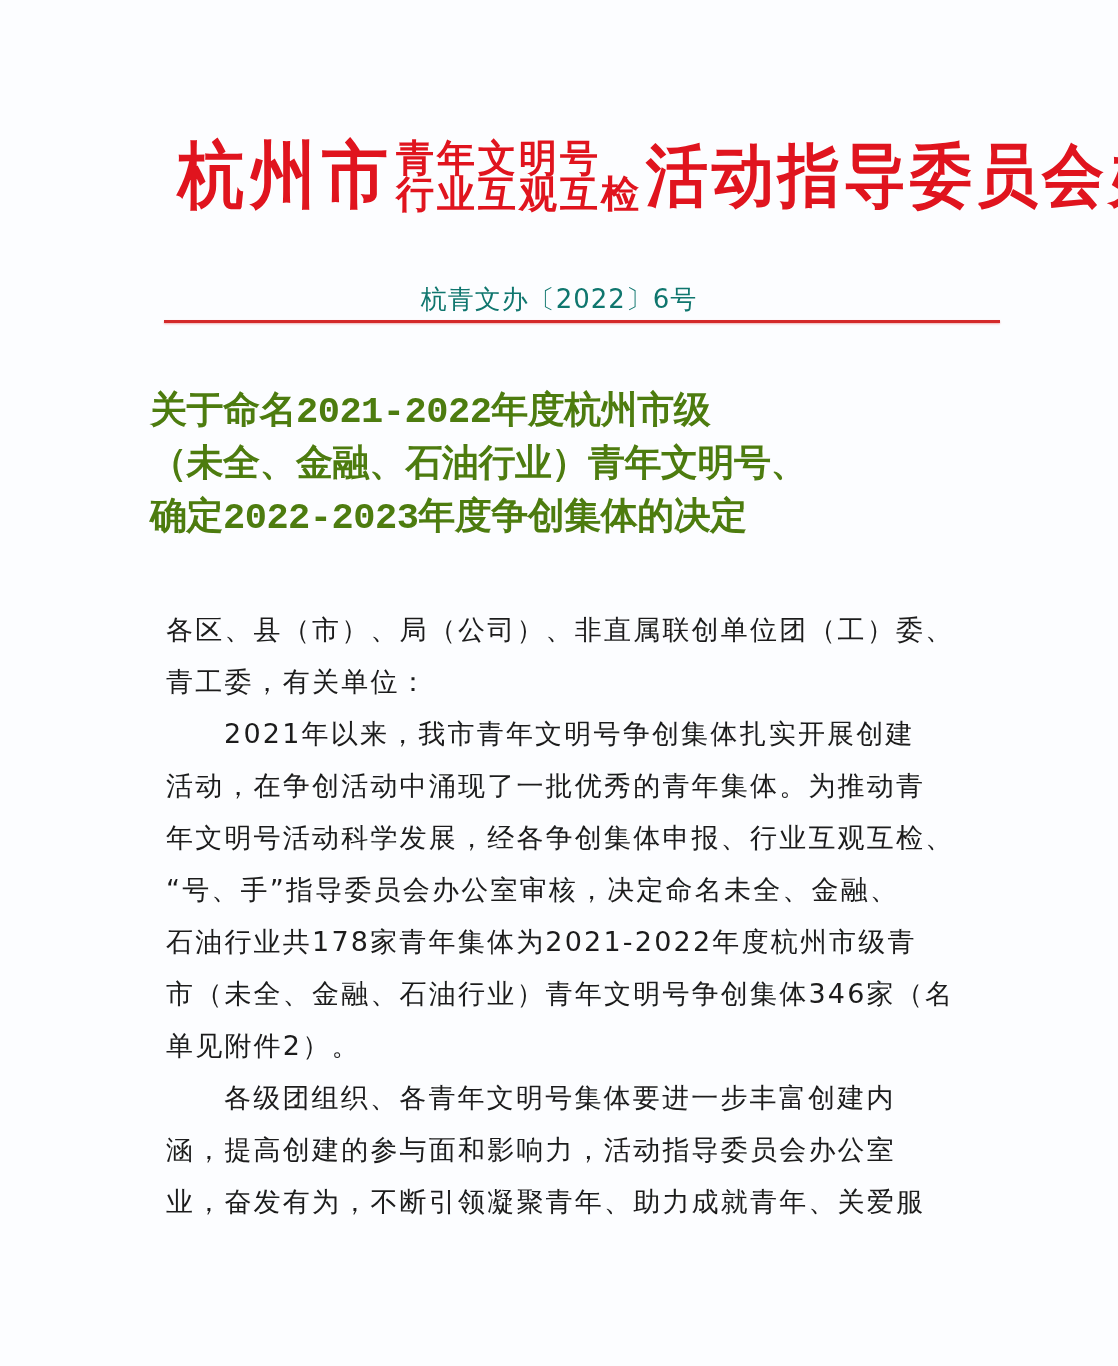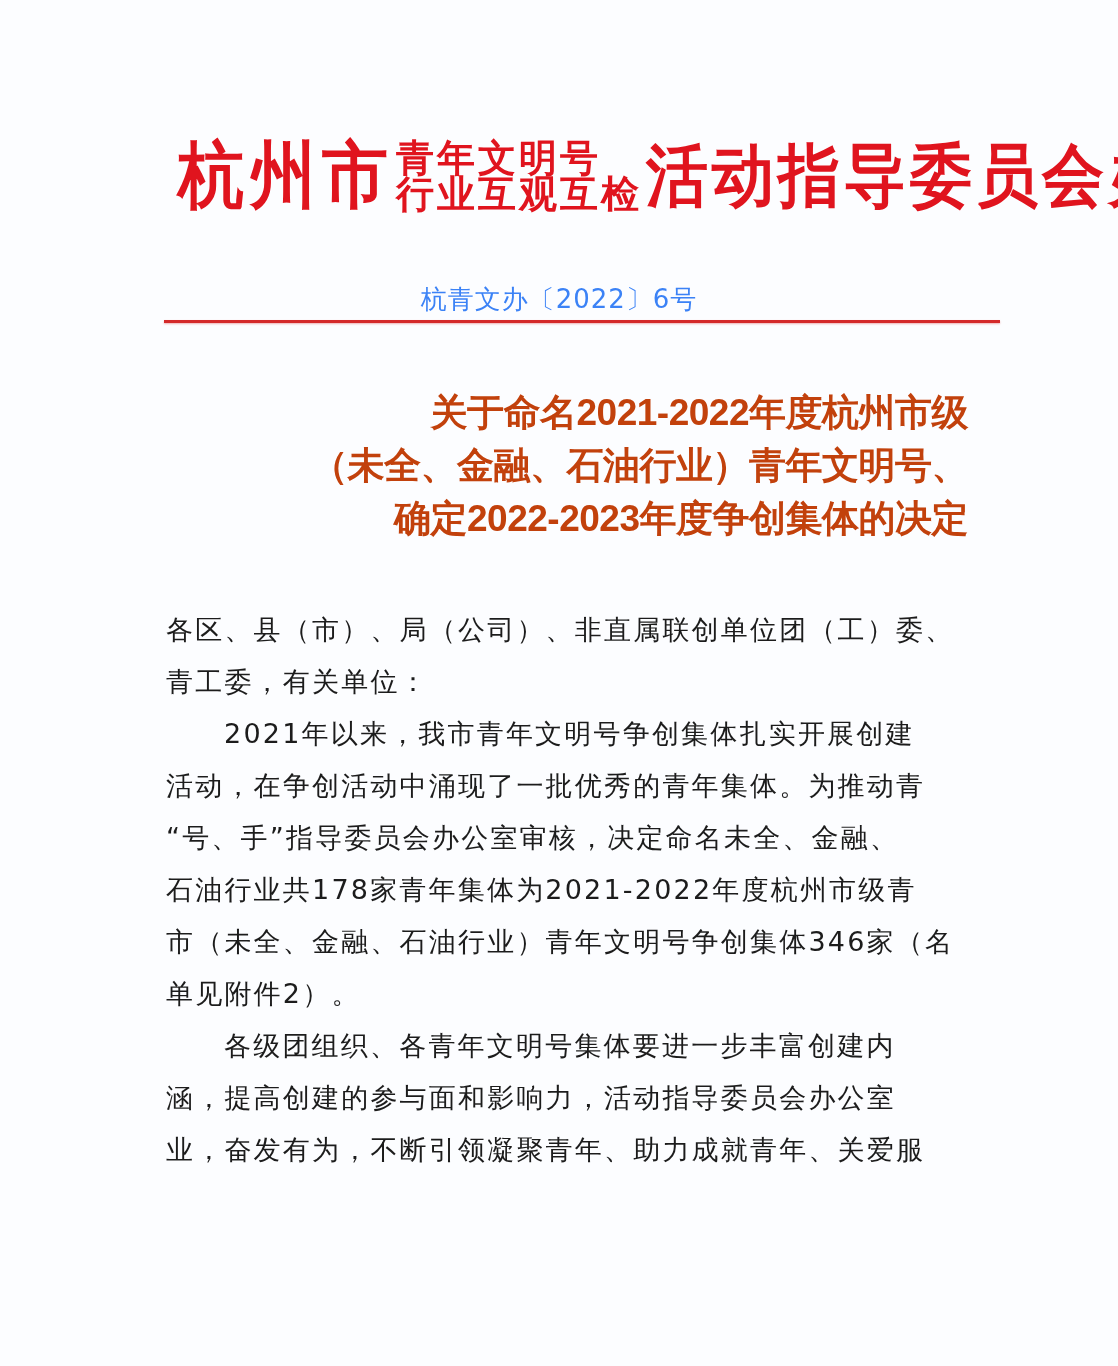--- a/index.html
+++ b/index.html
@@ -62,45 +62,45 @@
       transform: scaleY(1.1);
     }
     
     .doc-number {
       position: absolute;
       left: 0;
       width: 1118px;
       top: 282px;
       text-align: center;
       font-size: 26px;
-      color: #3b82f6;
+      color: #0f766e;
       letter-spacing: 1px;
       font-family: "DejaVu Sans", sans-serif;
     }
     .red-rule {
       position: absolute;
       left: 164px;
       top: 320px;
       width: 836px;
       height: 3px;
       background: #d42a2a;
       box-shadow: 0 1px 2px rgba(212,42,42,0.35);
     }
     
     .title {
       position: absolute;
       left: 150px;
       width: 818px;
       top: 386px;
-      text-align: right;
-      font-family: Liberation Sans, sans-serif;
+      text-align: left;
+      font-family: Liberation Mono, monospace;
       font-weight: bold;
       font-size: 37px;
       line-height: 53px;
-      color: #c2410c;
+      color: #4d7c0f;
       letter-spacing: -0.5px;
     }
     .title .line { display: block; white-space: nowrap; }
     
     .body-text {
       position: absolute;
       left: 166px;
       top: 604px;
       width: 776px;
       font-family: "DejaVu Sans", sans-serif;
@@ -139,20 +139,21 @@
     <span class="line">（未全、金融、石油行业）青年文明号、</span>
     <span class="line">确定2022-2023年度争创集体的决定</span>
   </div>
 
   <div class="body-text">
     <span class="ln">各区、县（市）、局（公司）、非直属联创单位团（工）委、</span>
     <span class="ln">青工委，有关单位：</span>
 
     <span class="ln indent">2021年以来，我市青年文明号争创集体扎实开展创建</span>
     <span class="ln">活动，在争创活动中涌现了一批优秀的青年集体。为推动青</span>
+    <span class="ln">年文明号活动科学发展，经各争创集体申报、行业互观互检、</span>
     <span class="ln">“号、手”指导委员会办公室审核，决定命名未全、金融、</span>
     <span class="ln">石油行业共178家青年集体为2021-2022年度杭州市级青</span>
     <span class="ln">市（未全、金融、石油行业）青年文明号争创集体346家（名</span>
     <span class="ln">单见附件2）。</span>
 
     <span class="ln indent">各级团组织、各青年文明号集体要进一步丰富创建内</span>
     <span class="ln">涵，提高创建的参与面和影响力，活动指导委员会办公室</span>
     <span class="ln">业，奋发有为，不断引领凝聚青年、助力成就青年、关爱服</span>
   </div>
 

